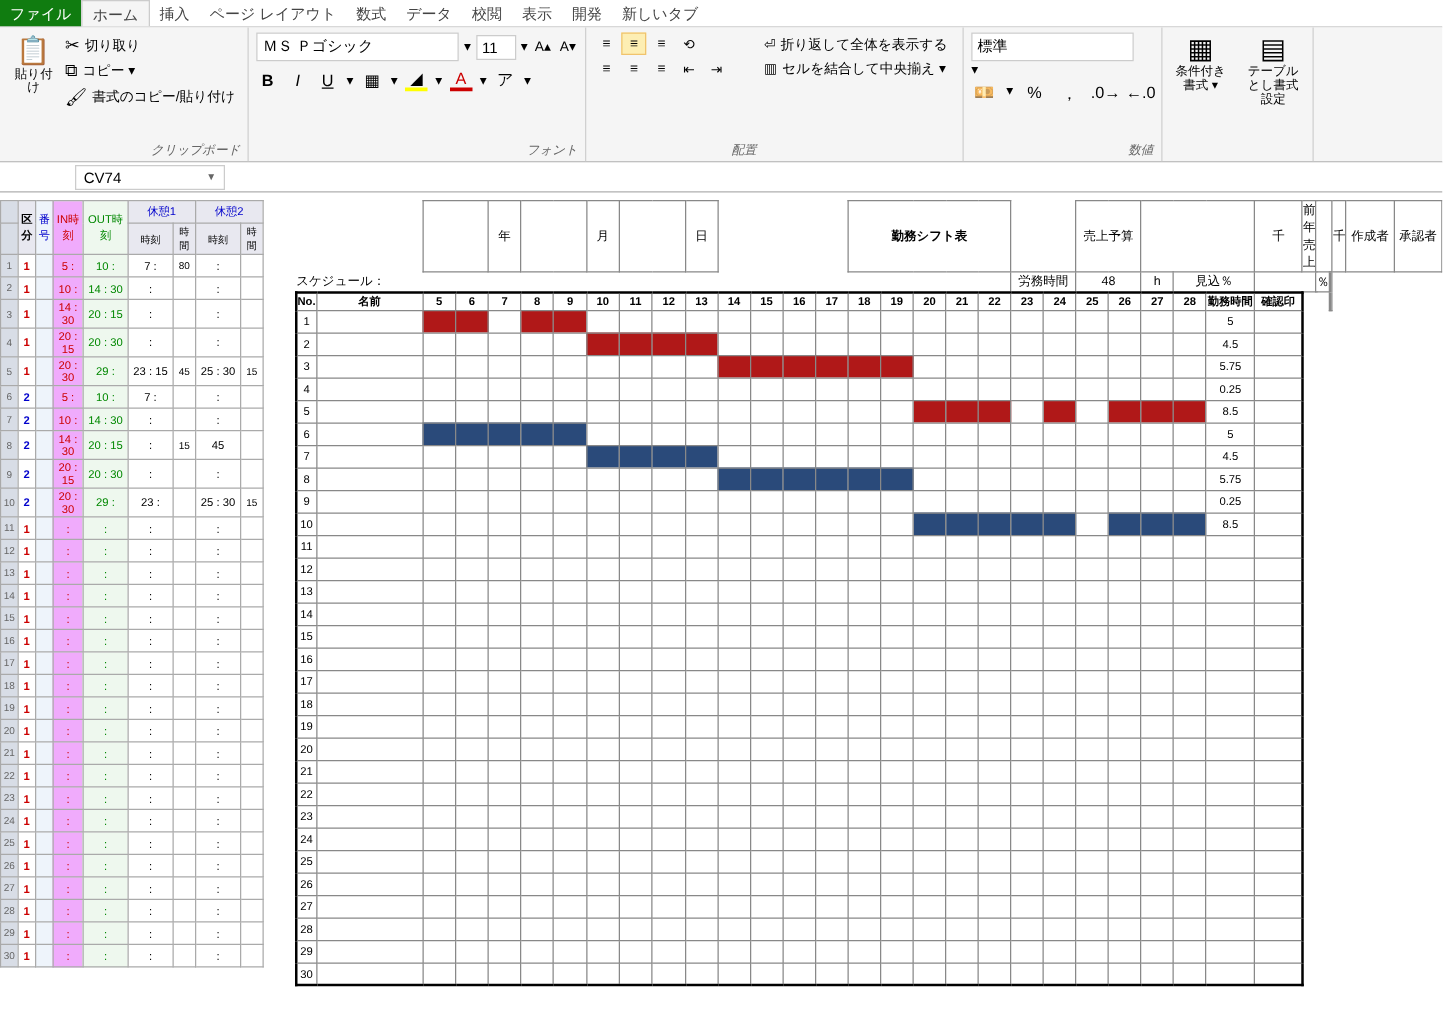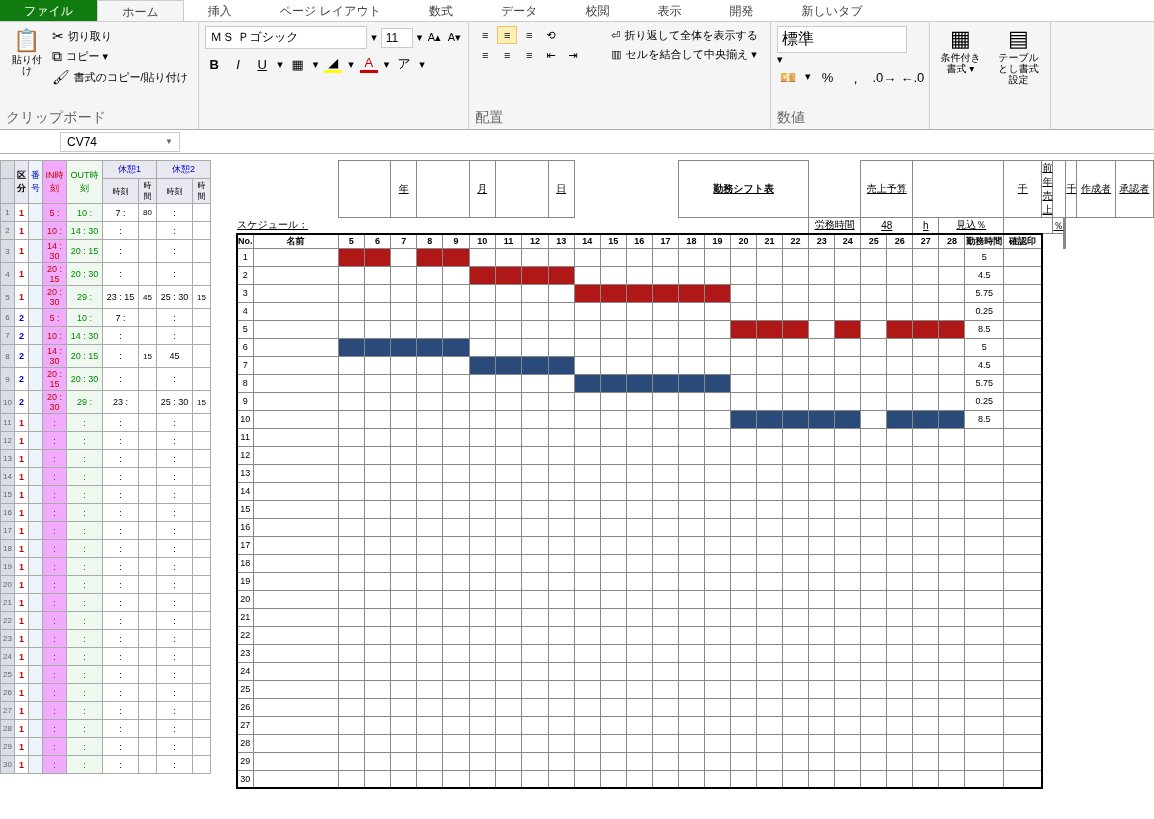--- a/index.html
+++ b/index.html
@@ -1,26 +1,26 @@
 <!DOCTYPE html>
 <html><head>
 <meta charset="utf-8">
 <style>
 * { box-sizing: border-box; margin: 0; padding: 0; }
 body { font-family: "MS PGothic", "Meiryo", sans-serif; font-size: 11px; background: #fff; overflow: hidden; }
 
 
 .ribbon-tabs { display: flex; background: #fff; border-bottom: 1px solid #ccc; height: 22px; }
-.ribbon-tab { padding: 3px 24px; font-size: 12px; color: #444; cursor: pointer; text-align: center; }
+.ribbon-tab { padding: 3px 8px; font-size: 12px; color: #444; cursor: pointer; text-align: center; }
 .ribbon-tab.file { background: #107c10; color: #fff; }
 .ribbon-tab.active { background: #f5f5f5; border: 1px solid #ccc; border-bottom: none; }
 
 .ribbon-body { display: flex; background: #f5f5f5; height: 108px; border-bottom: 1px solid #b0b0b0; }
 .ribbon-group { display: flex; flex-direction: column; padding: 4px 6px 0 6px; border-right: 1px solid #d0d0d0; position: relative; }
-.ribbon-group-label { font-size: 14px; color: #666; text-align: left; padding: 2px 0; margin-top: auto; position: relative; }
+.ribbon-group-label { font-size: 10px; color: #666; text-align: right; padding: 2px 0; margin-top: auto; position: relative; font-style: italic; }
 
 .big-btn { display: flex; flex-direction: column; align-items: center; width: 42px; padding: 2px; }
 .big-btn .ic { font-size: 22px; }
 .big-btn .lbl { font-size: 10px; text-align: center; line-height: 1.1; }
 
 .clip-col { display: flex; }
 .clip-right { display: flex; flex-direction: column; gap: 4px; padding: 2px 4px; }
 .clip-right .row { display: flex; align-items: center; gap: 4px; font-size: 11px; }
 .clip-right .ic { font-size: 14px; }
 
@@ -33,21 +33,21 @@
 .font-group .bot .b { width: 18px; text-align: center; font-size: 13px; }
 
 .align-group .buttons { display: flex; flex-direction: column; gap: 4px; }
 .align-grid { display: grid; grid-template-columns: repeat(6, 20px); gap: 2px; }
 .align-grid .c { width: 20px; height: 18px; border: 1px solid transparent; display: flex; align-items: center; justify-content: center; font-size: 11px; }
 .align-grid .c.sel { border: 1px solid #f0c36d; background: #fdeeb3; }
 .align-side { display: flex; flex-direction: column; gap: 4px; padding: 2px 6px; }
 .align-side .row { display: flex; align-items: center; gap: 4px; font-size: 11px; }
 
 .num-group .top { margin-bottom: 4px; }
-.num-group .combo { border: 1px solid #ccc; background: #fff; padding: 2px 4px; width: 130px; font-size: 16px; }
+.num-group .combo { border: 1px solid #ccc; background: #fff; padding: 2px 4px; width: 130px; font-size: 12px; }
 .num-group .bot { display: flex; gap: 6px; }
 .num-group .bot .b { width: 22px; text-align: center; font-size: 13px; }
 
 .style-group { display: flex; gap: 8px; }
 .style-btn { display: flex; flex-direction: column; align-items: center; width: 50px; }
 .style-btn .ic { font-size: 22px; }
 .style-btn .lbl { font-size: 10px; text-align: center; line-height: 1.1; }
 
 
 .formula-bar { display: flex; align-items: center; height: 24px; border-bottom: 1px solid #b0b0b0; background: #fff; }
@@ -73,21 +73,21 @@
 .left-table .rest { width: 36px; }
 .left-table .subcol { width: 18px; font-size: 8px; }
 .left-table .hdr-red { color: #c00; }
 .left-table .hdr-grn { color: #080; }
 .left-table .hdr-blu { color: #00c; }
 
 
 .gantt { position: absolute; top: 6px; left: 236px; }
 .gantt table { border-collapse: collapse; font-size: 9px; }
 .gantt th, .gantt td { border: 1px solid #888; text-align: center; }
-.gantt .top-row td { border: 1px solid #888; height: 16px; font-size: 10px; text-decoration: underline; }
+.gantt .top-row td { border: 1px solid #888; height: 16px; font-size: 10px; }
 .gantt .date-cell { width: 55px; }
 .gantt .title-cell { font-weight: bold; font-size: 11px; }
 .gantt .info-lbl { font-size: 9px; }
 .gantt .no-col { width: 16px; background: #fff; }
 .gantt .name-col { width: 90px; }
 .gantt .hour-col { width: 27px; height: 14px; font-size: 9px; }
 .gantt .work-col { width: 40px; font-size: 9px; }
 .gantt .stamp-col { width: 40px; font-size: 9px; }
 .gantt .data-row td { height: 18px; }
 .gantt .bar-red { background: #b01818; }
@@ -154,20 +154,21 @@
         <span>▾</span>
       <div class="b">▦</div>
         <span>▾</span>
       <div class="b" style="color:#000;border-bottom:3px solid #ff0">◢</div>
         <span>▾</span>
       <div class="b" style="color:#c00;border-bottom:3px solid #c00">A</div>
         <span>▾</span>
       <div class="b">ア</div>
         <span>▾</span>
     </div>
+    <div class="ribbon-group-label">フォント</div>
   </div>
 
   <div class="ribbon-group align-group" style="flex-direction:row">
     <div class="buttons">
       <div class="align-grid">
         <div class="c">≡</div>
         <div class="c sel">≡</div>
         <div class="c">≡</div>
         <div class="c">⟲</div>
         <div class="c"></div>

